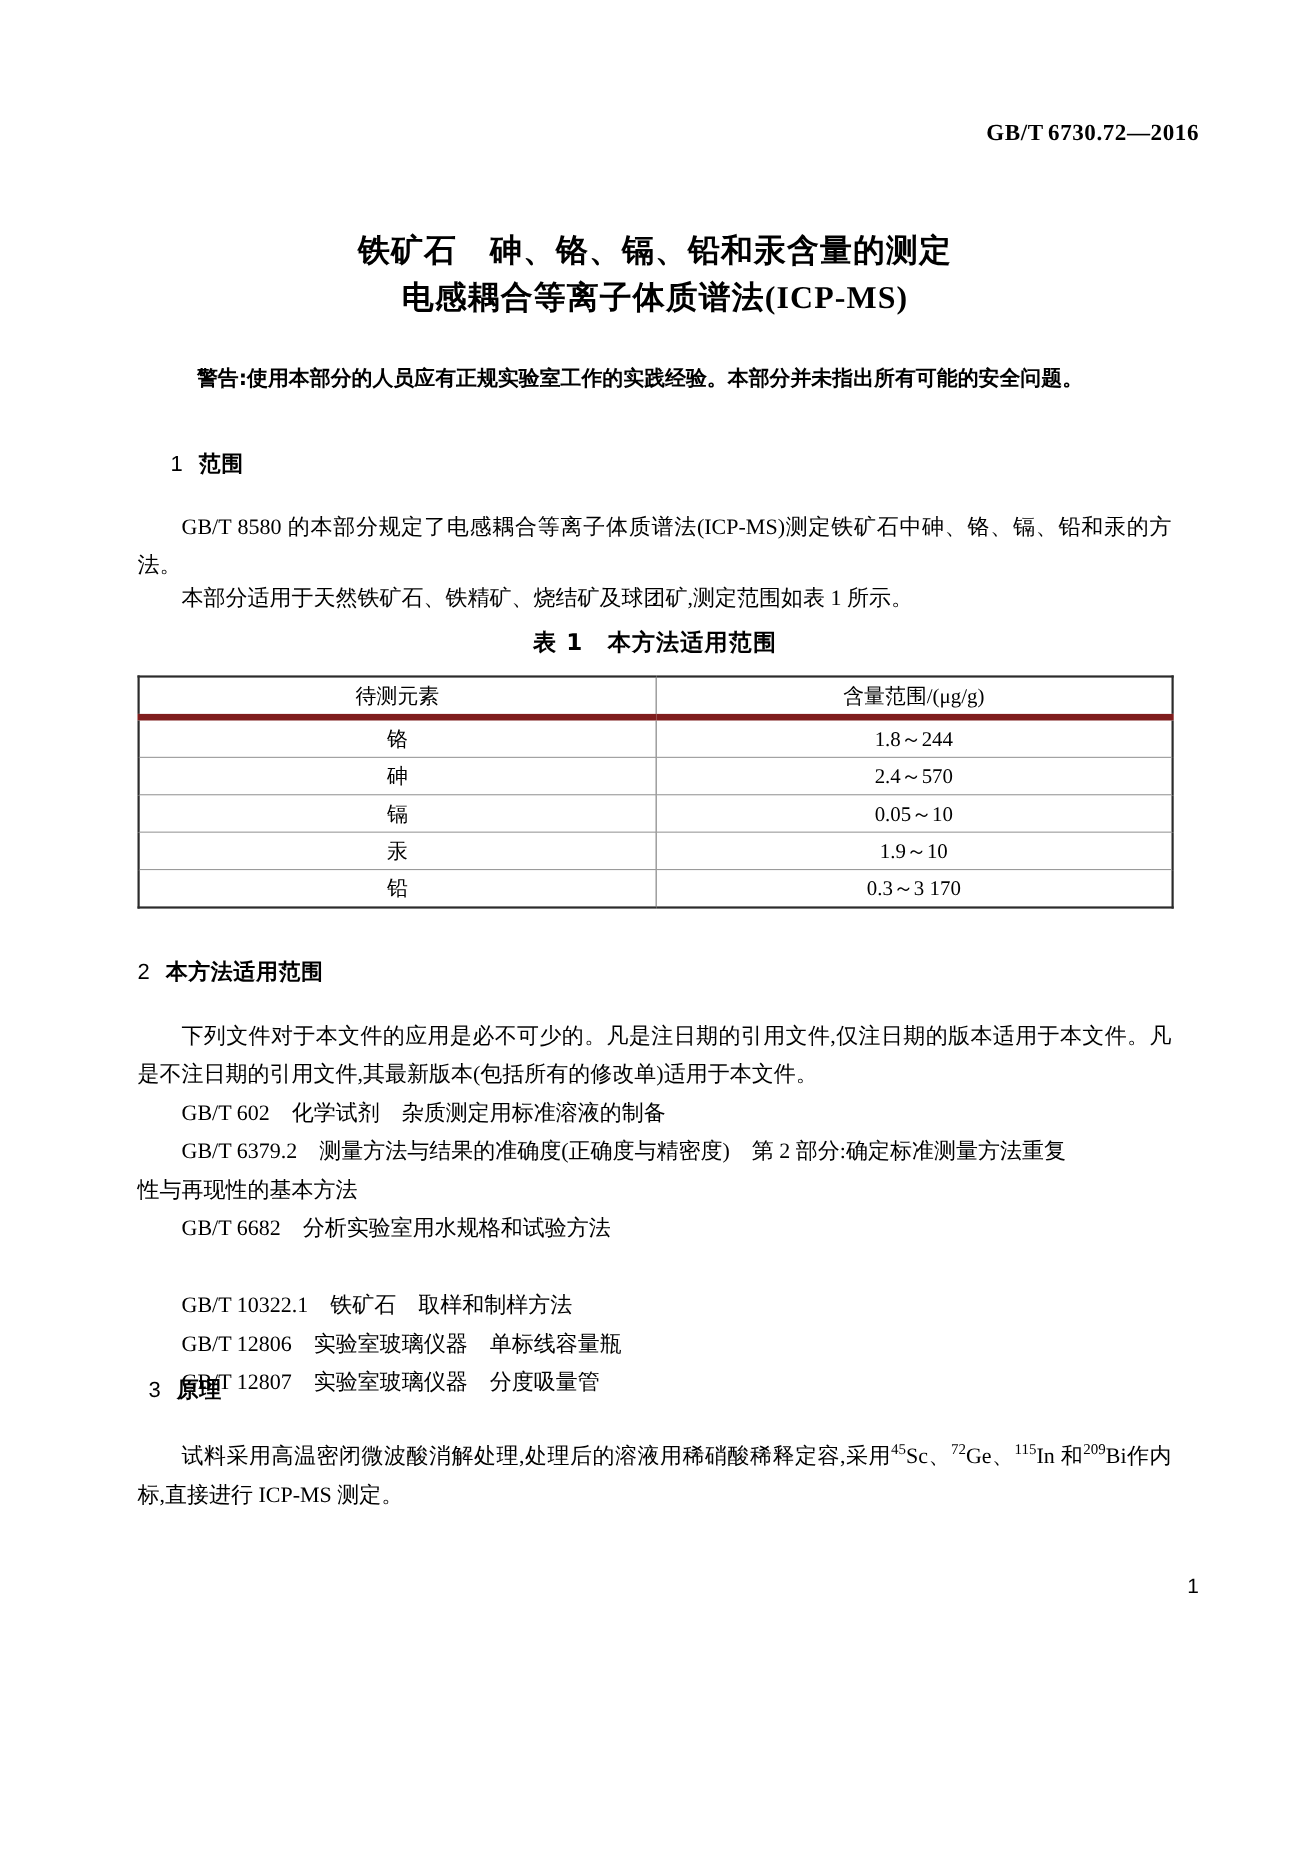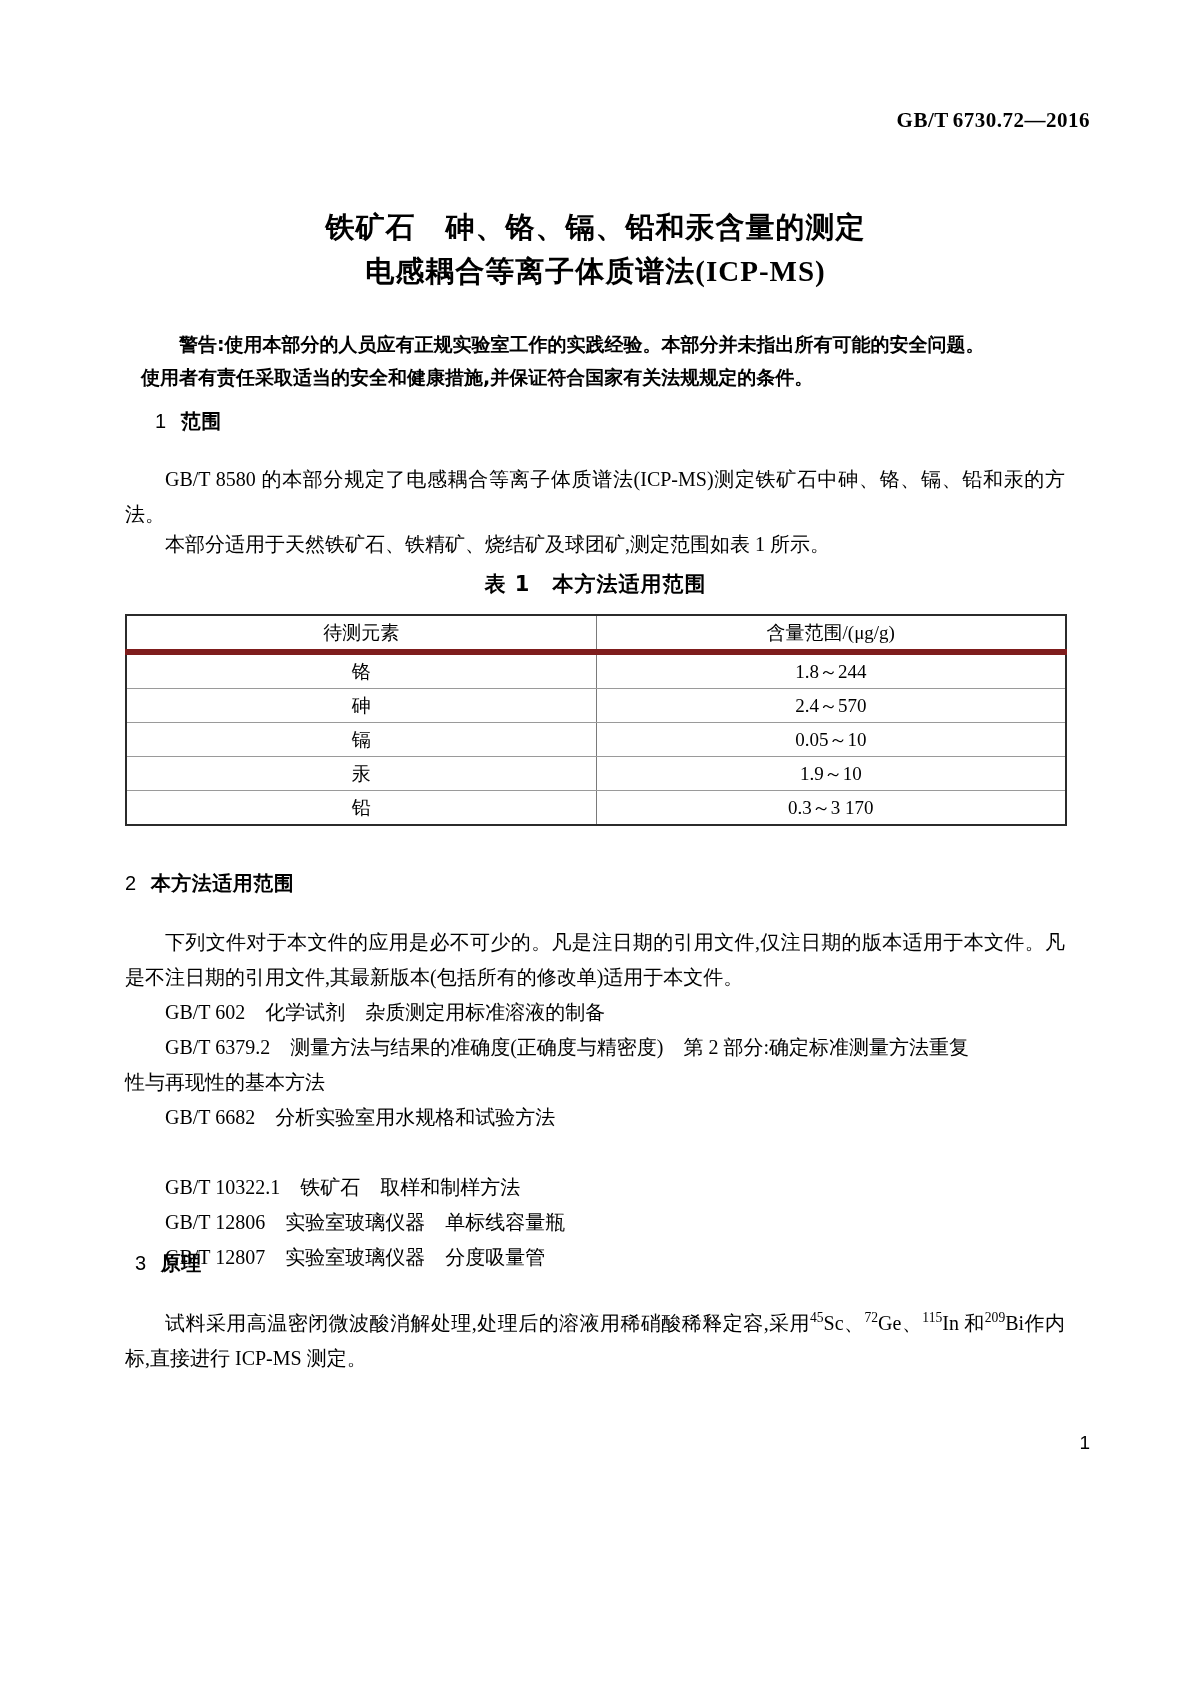--- a/index.html
+++ b/index.html
@@ -198,21 +198,20 @@
     <span class="header-code num">6730.72—2016</span>
   </div>
 
   <div class="doc-title">
     <div class="t-line">铁矿石　砷、铬、镉、铅和汞含量的测定</div>
     <div class="t-line second">电感耦合等离子体质谱法(ICP-MS)</div>
   </div>
 
   <div class="warning">
     <span class="w-first">警告:使用本部分的人员应有正规实验室工作的实践经验。本部分并未指出所有可能的安全问题。</span>
-    <span>使用者有责任采取适当的安全和健康措施,并保证符合国家有关法规规定的条件。</span>
   </div>
 
   <div class="sec-head" id="sec1">
     <span class="s-num">1</span><span>范围</span>
   </div>
 
   <div class="para indent" id="p1">GB/T 8580 的本部分规定了电感耦合等离子体质谱法(ICP-MS)测定铁矿石中砷、铬、镉、铅和汞的方法。</div>
   <div class="para indent" id="p2">本部分适用于天然铁矿石、铁精矿、烧结矿及球团矿,测定范围如表 1 所示。</div>
 
   <div class="tbl-caption">表 1　本方法适用范围</div>

